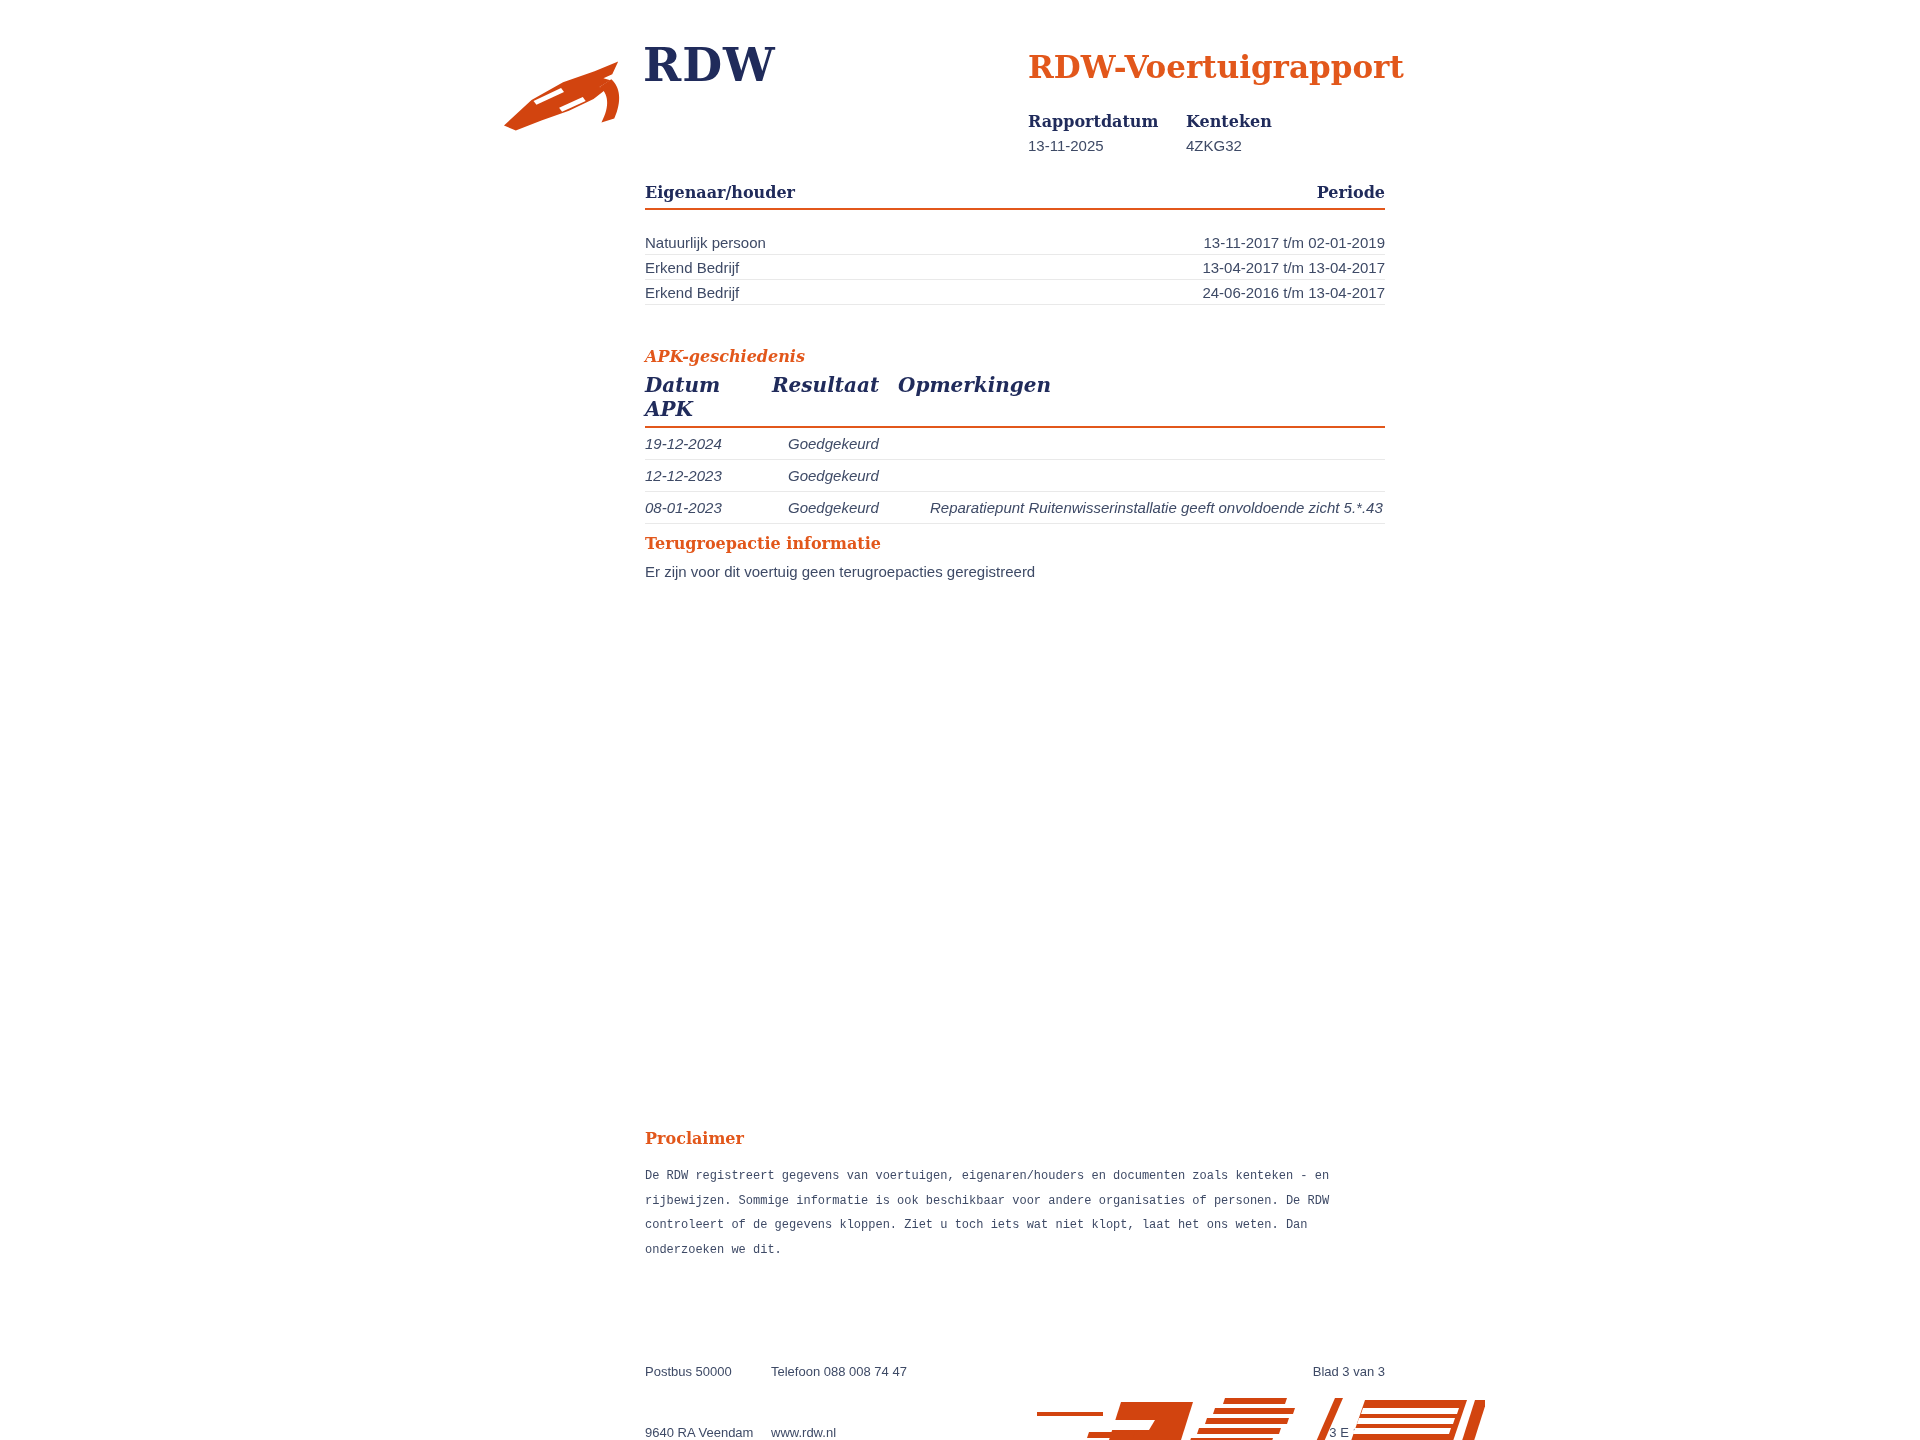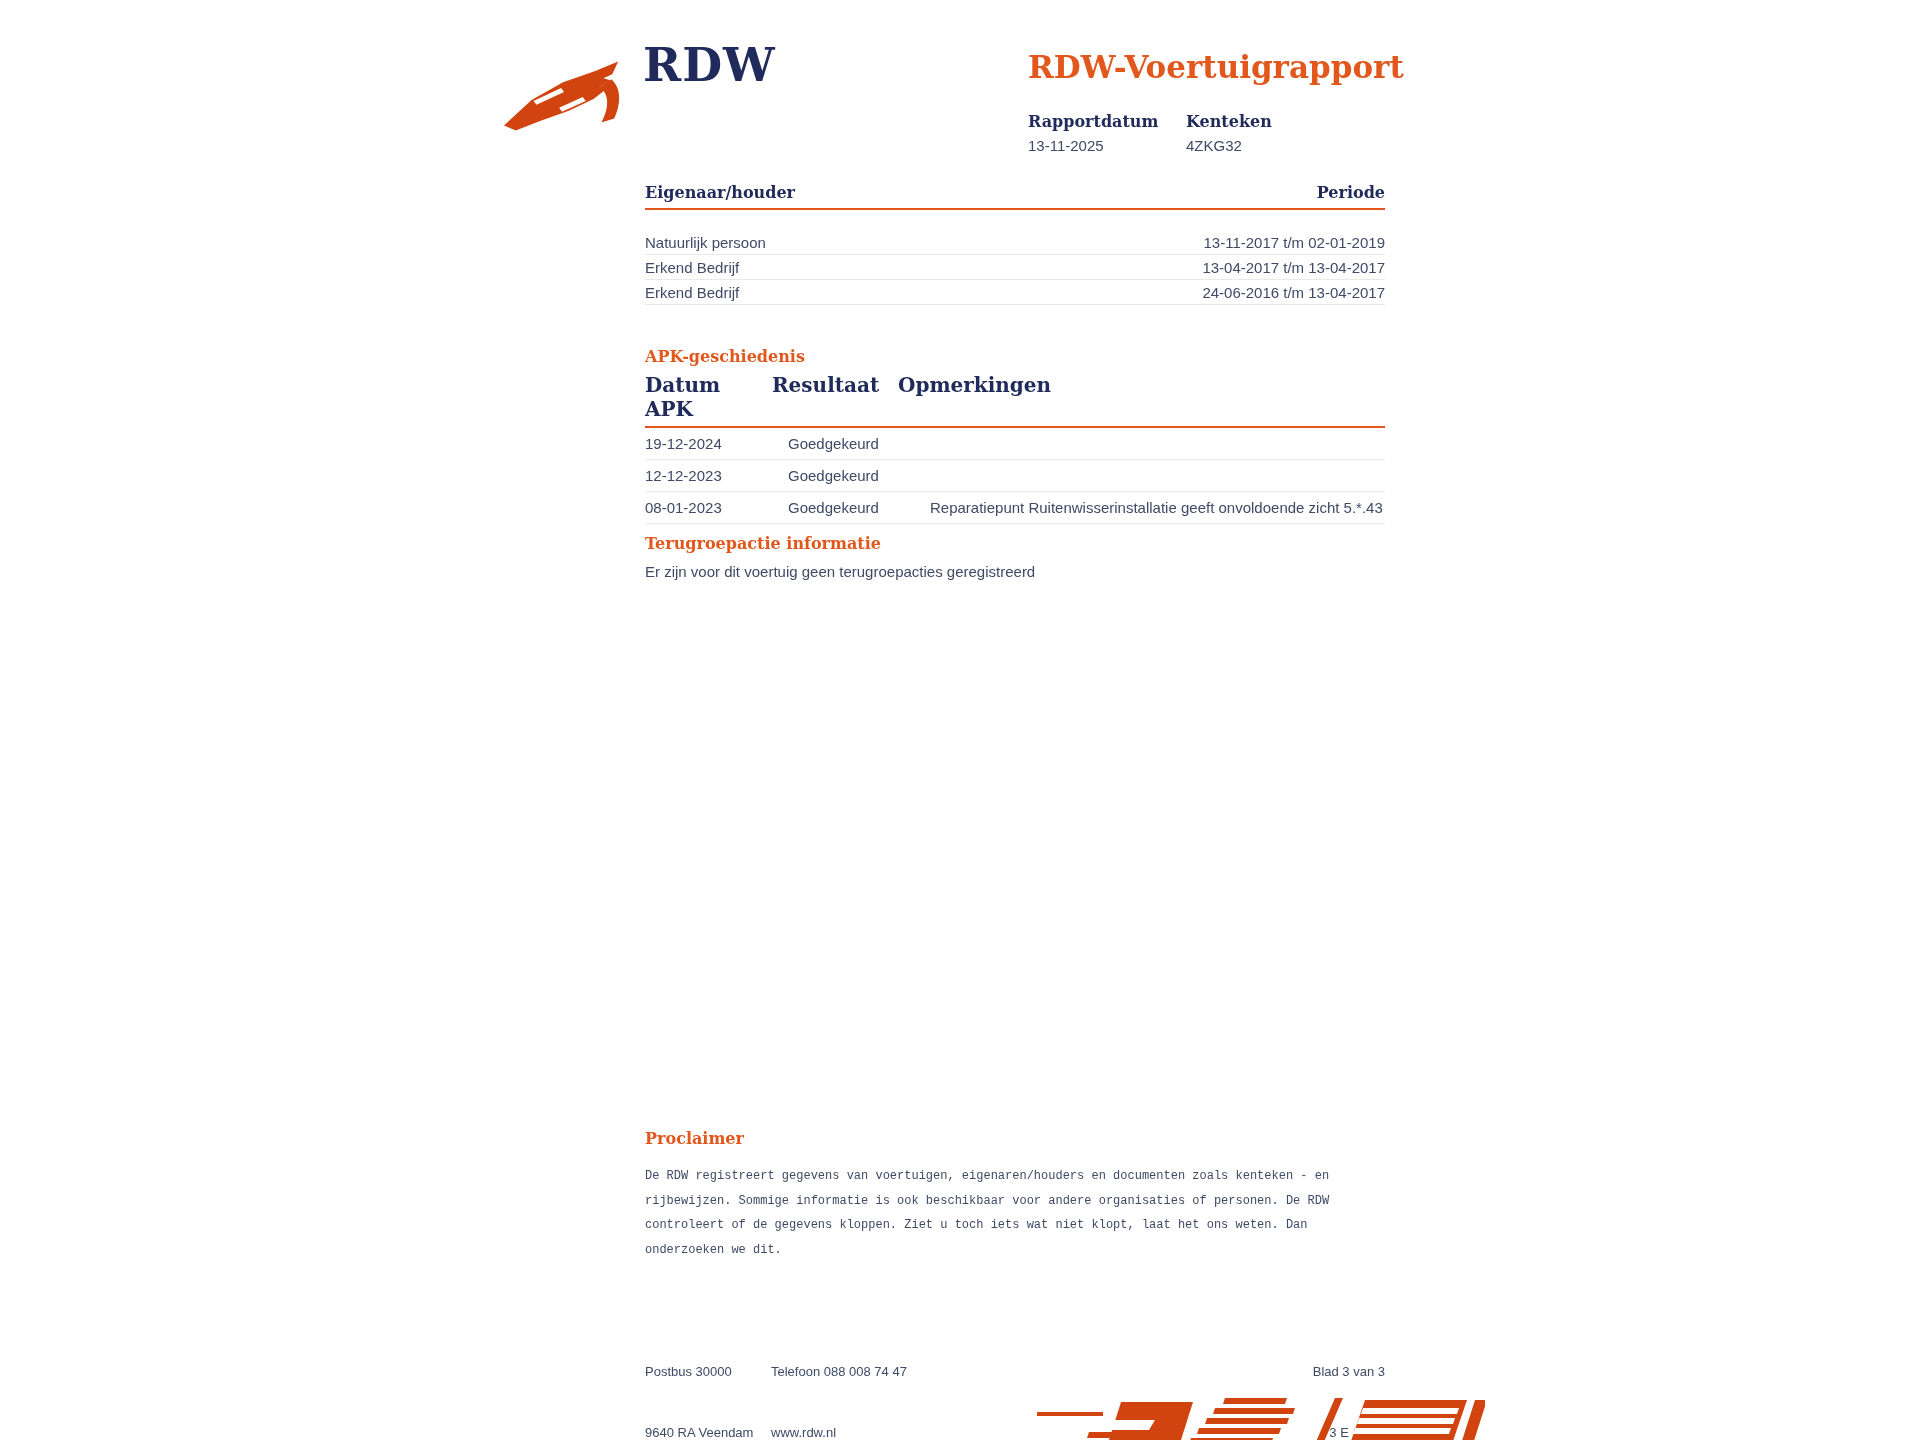--- a/index.html
+++ b/index.html
@@ -25,21 +25,21 @@
   .meta-value.v1{left:1028px;}
   .meta-value.v2{left:1186px;}
 
   
   .owner-table{position:absolute;left:645px;top:183px;width:740px;}
   .tbl-head{display:flex;justify-content:space-between;font-size:16px;color:var(--navy);padding-bottom:6px;border-bottom:2px solid var(--orange-heading);gap:44px;}
   .owner-rows{margin-top:20px;}
   .owner-row{display:flex;justify-content:space-between;align-items:center;height:25px;font-size:15px;border-bottom:1px solid var(--sep);}
 
   
-  .apk-section{position:absolute;left:645px;top:347px;width:740px;}
+  .apk-section{position:absolute;left:645px;top:347px;width:740px;font-style:italic;}
   .section-heading{font-size:16px;color:var(--orange-heading);}
   .apk-header{display:flex;font-size:20px;color:var(--navy);margin-top:7px;padding-bottom:5px;border-bottom:2px solid var(--orange-heading);}
   .col-date{width:127px;flex:none;}
   .col-result{width:126px;flex:none;}
   .col-remarks{flex:1;max-width:470px;}
   .apk-row{display:flex;font-size:15px;border-bottom:1px solid var(--sep);padding:4px 0 3px 0;min-height:25px;line-height:24px;align-items:flex-end;gap:16px;}
 
   
   .recall-section{position:absolute;left:645px;top:534px;width:740px;}
   .recall-text{margin-top:10px;font-size:15px;}
@@ -129,21 +129,21 @@
   <div class="recall-text">Er zijn voor dit voertuig geen terugroepacties geregistreerd</div>
 </div>
 
 <div class="proclaimer-section">
   <div class="section-heading serif">Proclaimer</div>
   <div class="proclaimer-text">De RDW registreert gegevens van voertuigen, eigenaren/houders en documenten zoals kenteken - en rijbewijzen. Sommige informatie is ook beschikbaar voor andere organisaties of personen. De RDW controleert of de gegevens kloppen. Ziet u toch iets wat niet klopt, laat het ons weten. Dan onderzoeken we dit.</div>
 </div>
 
 <div class="footer">
   <div class="footer-row">
-    <span class="f-col1">Postbus 30000</span>
+    <span class="f-col1">Postbus 50000</span>
     <span class="f-col2">Telefoon 088 008 74 47</span>
     <span class="f-col3">Blad 3 van 3</span>
   </div>
   <div class="footer-row">
     <span class="f-col1">9640 RA Veendam</span>
     <span class="f-col2"><a href="#">www.rdw.nl</a></span>
     <span class="f-col3">3 E 1675f</span>
   </div>
 </div>
 

